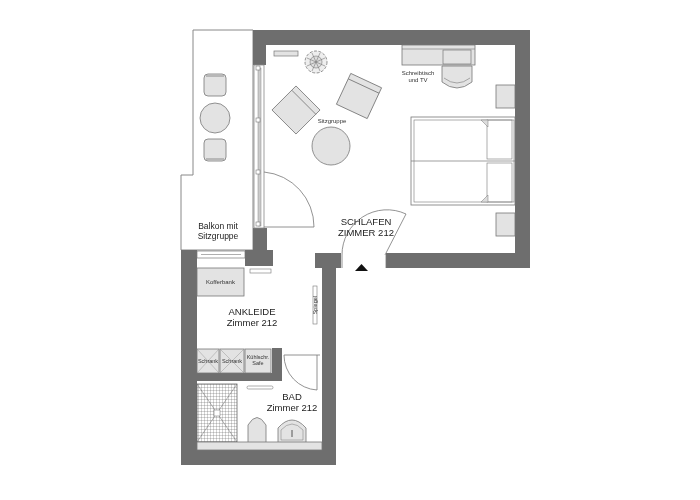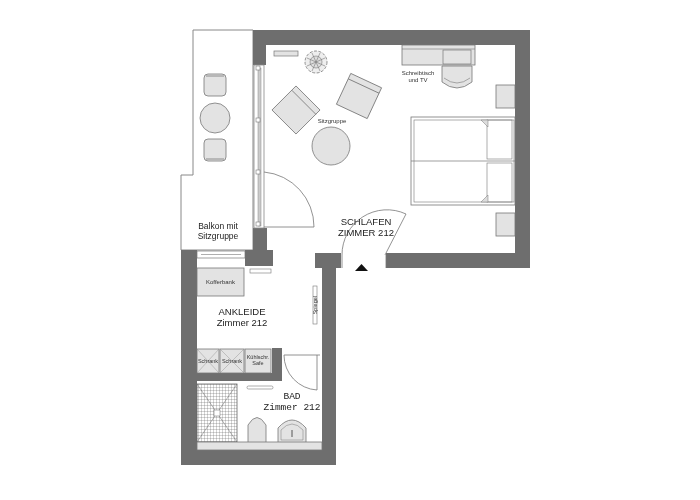--- a/index.html
+++ b/index.html
@@ -160,26 +160,26 @@
 <div class="lbl lbl-balcony" style="left:186px;top:190px;width:64px;">
   <div>Balkon mit</div>
   <div>Sitzgruppe</div>
 </div>
 
 <div class="lbl lbl-room" style="left:326px;top:173px;width:80px;margin-top:44px;">
   <div>SCHLAFEN</div>
   <div>ZIMMER 212</div>
 </div>
 
-<div class="lbl lbl-room" style="left:202px;top:307px;width:80px;">
+<div class="lbl lbl-room" style="left:212px;top:307px;width:80px;">
   <div>ANKLEIDE</div>
   <div>Zimmer 212</div>
 </div>
 
-<div class="lbl lbl-room" style="left:252px;top:392px;width:80px;font-family:Liberation Mono, monospace;">
+<div class="lbl lbl-room" style="left:252px;top:392px;width:80px;">
   <div>BAD</div>
   <div>Zimmer 212</div>
 </div>
 
 <div class="lbl lbl-small" style="left:396px;top:70px;width:44px;">
   <div>Schreibtisch</div>
   <div>und TV</div>
 </div>
 
 <div class="lbl lbl-small" style="left:310px;top:118px;width:44px;">Sitzgruppe</div>

